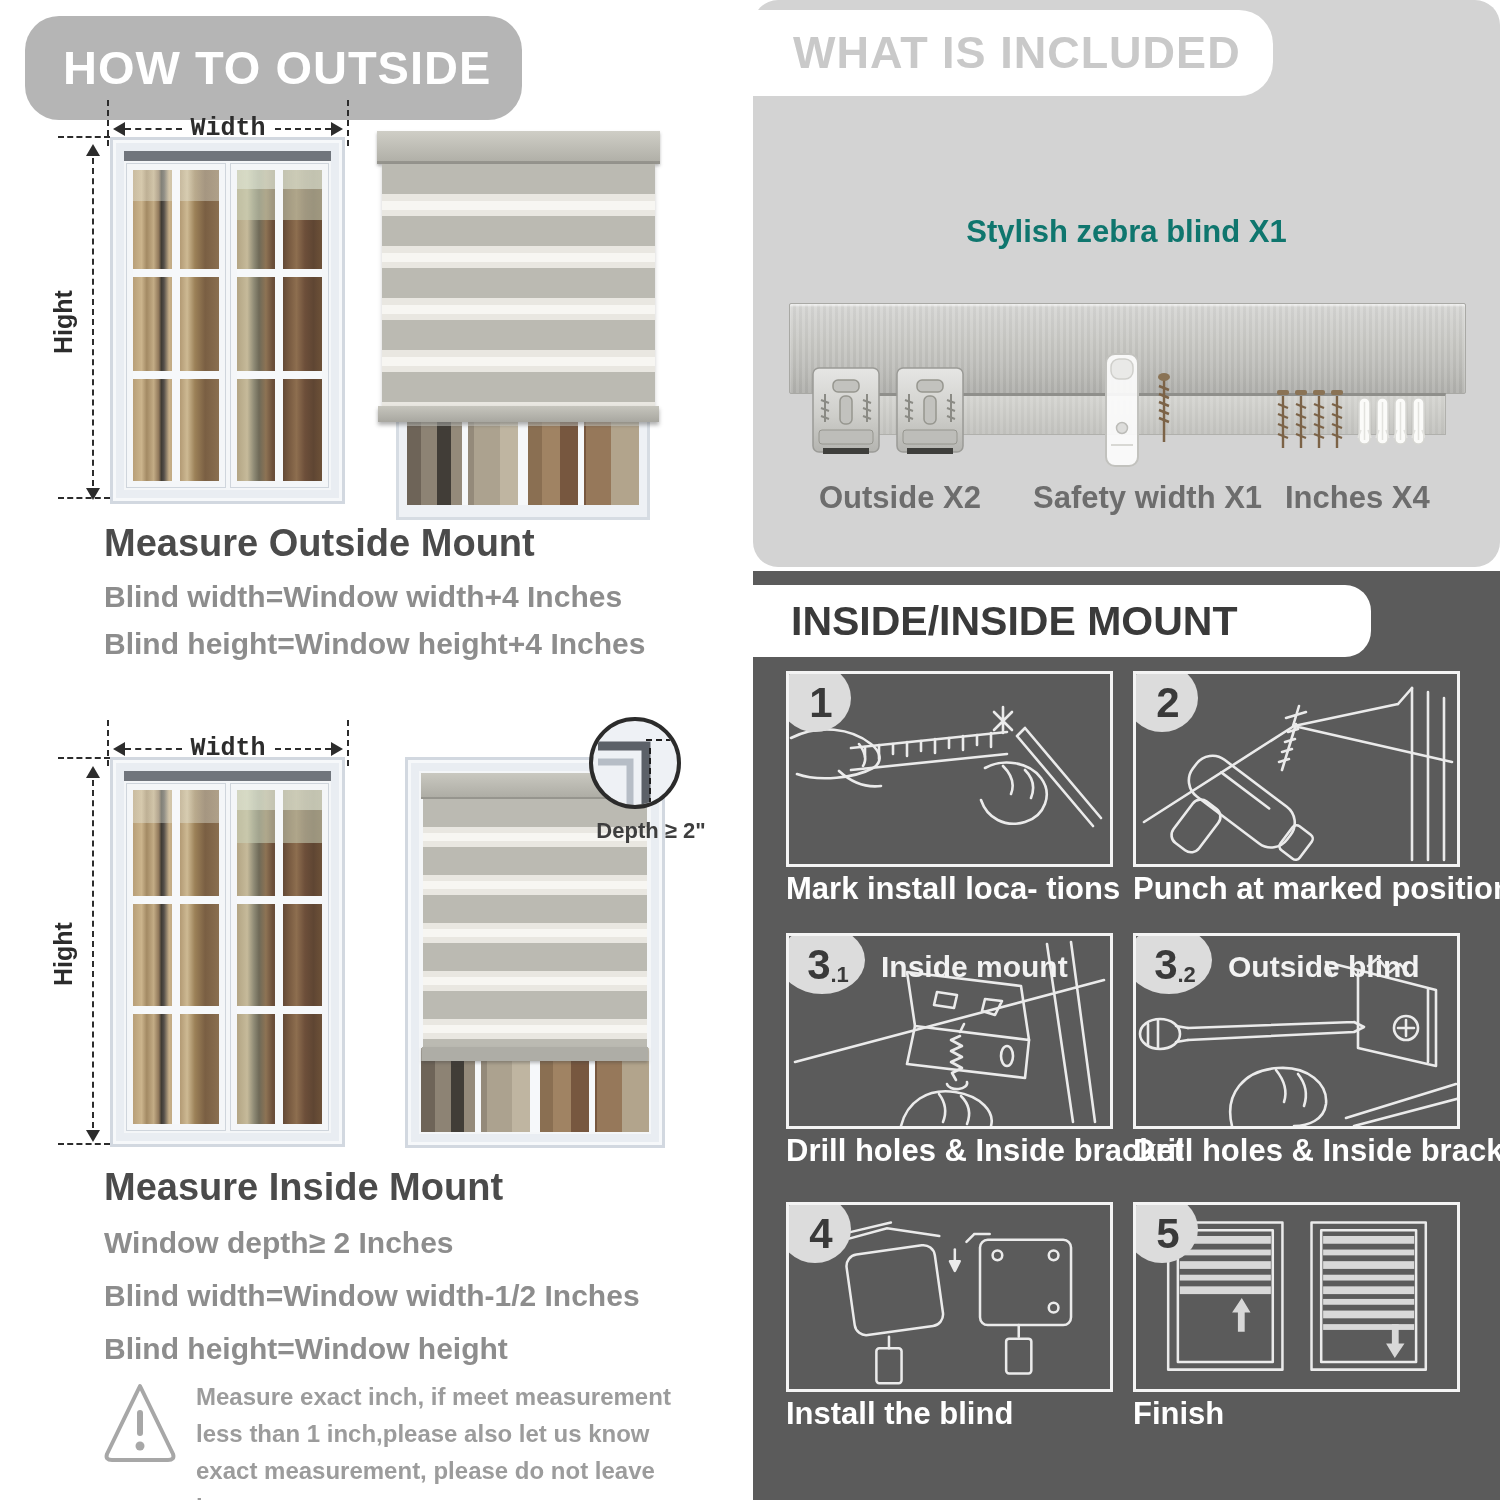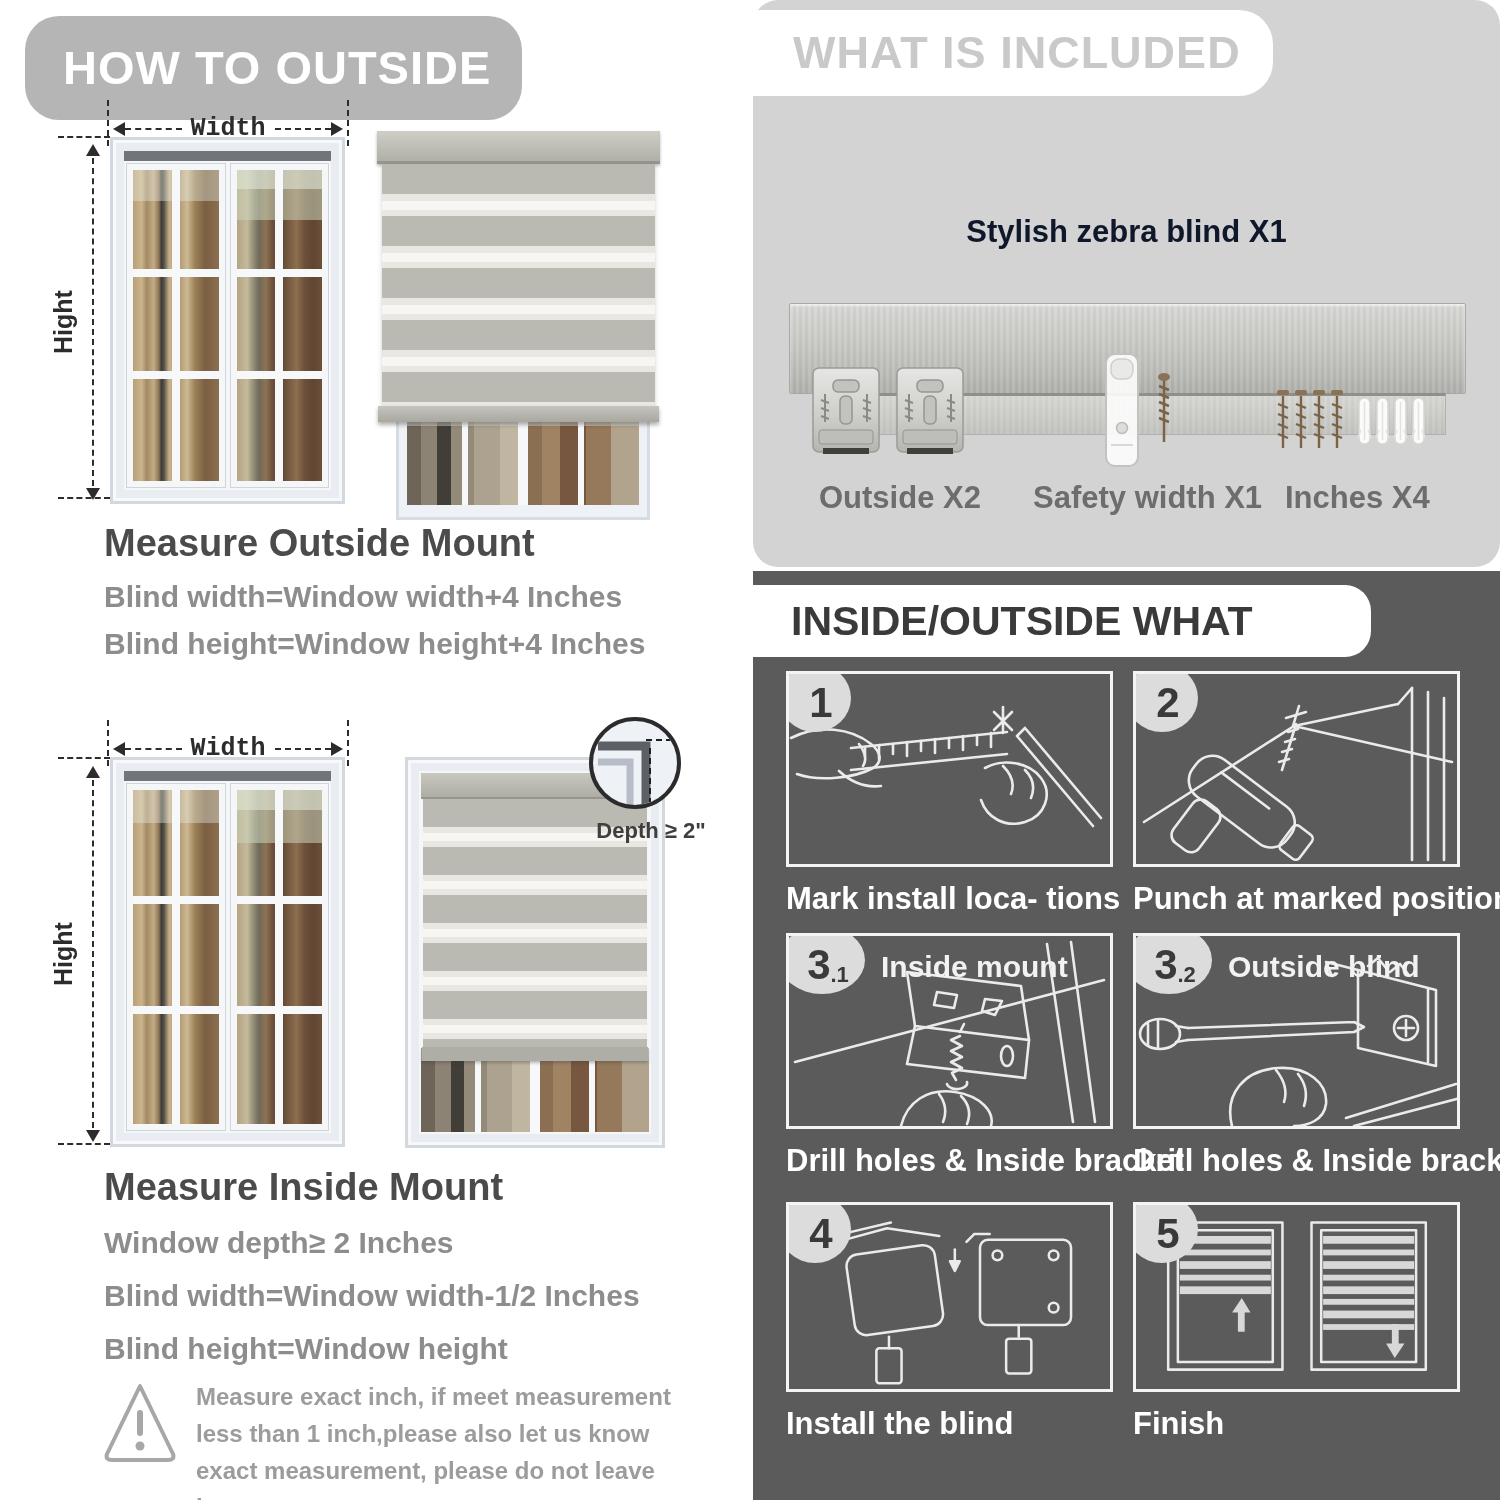--- a/index.html
+++ b/index.html
@@ -75,21 +75,21 @@
   .warn-text{font-size:24px;line-height:37px;font-weight:bold;color:#9c9c9c;}
 
   
   .panel-light{left:753px;top:0;width:747px;height:567px;background:#d3d3d3;border-radius:25px;}
   .panel-dark{left:753px;top:571px;width:747px;height:929px;background:#5b5b5b;}
   .wii-header{
     position:absolute;left:0;top:10px;width:520px;height:86px;background:#fff;
     border-radius:0 34px 34px 0;color:#c9c9c9;font-size:45px;font-weight:bold;
     line-height:86px;padding-left:40px;box-sizing:border-box;letter-spacing:1px;
   }
-  .blind-label{position:absolute;left:0;top:214px;width:100%;text-align:center;font-size:31px;font-weight:bold;color:#0f172a;}
+  .blind-label{position:absolute;left:0;top:214px;width:100%;text-align:center;font-size:31px;font-weight:bold;color:#0f766e;}
   .rail-big{
     position:absolute;left:36px;top:303px;width:677px;height:91px;border:1px solid #a9a9a5;border-radius:2px;box-sizing:border-box;
     background:repeating-linear-gradient(90deg,rgba(255,255,255,.07) 0 3px,rgba(0,0,0,.03) 3px 6px),
                linear-gradient(180deg,#d8d8d6 0%,#cacac6 40%,#bfbfbb 70%,#b0b0ac 100%);
     box-shadow:inset 0 2px 2px rgba(255,255,255,.6);
   }
   .rail-sub{
     position:absolute;left:60px;top:393px;width:633px;height:42px;border:1px solid #b0b0ac;border-top:3px solid #8f8f8b;box-sizing:border-box;
     background:repeating-linear-gradient(90deg,rgba(255,255,255,.06) 0 3px,rgba(0,0,0,.02) 3px 6px),
                linear-gradient(180deg,#d6d6d2,#c3c3bf);
@@ -106,21 +106,21 @@
   .step-box .art{position:absolute;inset:0;width:100%;height:100%;}
   .badge{
     position:absolute;left:-10px;top:-10px;width:72px;height:68px;background:#dcdcdc;border-radius:50%;
     display:flex;align-items:center;justify-content:center;box-sizing:border-box;padding:10px 0 0 12px;
   }
   .badge.wide{width:86px;}
   .badge .n{font-size:42px;font-weight:bold;color:#3a3a3a;line-height:1;}
   .badge .s{font-size:22px;font-weight:bold;color:#3a3a3a;align-self:flex-end;margin-bottom:6px;}
   .tag{position:absolute;left:92px;top:14px;font-size:30px;font-weight:bold;color:#f2f2f2;white-space:nowrap;}
   .tag:empty{display:none;}
-  .step-cap{margin-top:14px;font-size:31px;font-weight:bold;color:#ffffff;white-space:nowrap;}
+  .step-cap{margin-top:4px;font-size:31px;font-weight:bold;color:#ffffff;white-space:nowrap;}
 
   .line-art{stroke:#ebebeb;stroke-width:2.6;fill:none;stroke-linecap:round;stroke-linejoin:round;}
 </style>
 </head>
 <body>
 
 <svg width="0" height="0" style="position:absolute">
   <defs>
     <linearGradient id="metal" x1="0" y1="0" x2="0" y2="1">
       <stop offset="0" stop-color="#e6e6e4"></stop>
@@ -303,21 +303,21 @@
     </g>
   </svg>
 
   <div class="hw-label" style="left:66px">Outside X2</div>
   <div class="hw-label" style="left:280px">Safety width X1</div>
   <div class="hw-label" style="left:532px">Inches X4</div>
 </div>
 
 <div class="abs panel-dark">
   <div class="iom-header">
-    <span>INSIDE/OUTSIDE WHAT</span>
+    <span>INSIDE/INSIDE MOUNT</span>
   </div>
 
   <div class="step" style="left:33px;top:100px">
     <div class="step-box" style="height:196px">
       <svg class="art line-art" viewBox="0 0 321 190">
         <path d="M62,74 L218,58 M62,96 L218,80"></path>
         <path d="M76,73 v10 M90,71 v14 M104,70 v10 M118,68 v14 M132,67 v10 M146,65 v14 M160,64 v10 M174,62 v14 M188,61 v10 M202,59 v14"></path>
         <path d="M205,38 l18,18 M223,38 l-18,18 M214,33 v26"></path>
         <path d="M2,64 C30,50 62,54 82,70 C92,78 94,88 84,94 C66,104 30,108 8,100"></path>
         <path d="M50,97 C62,108 76,114 92,112 M70,70 C76,78 78,86 74,92"></path>

